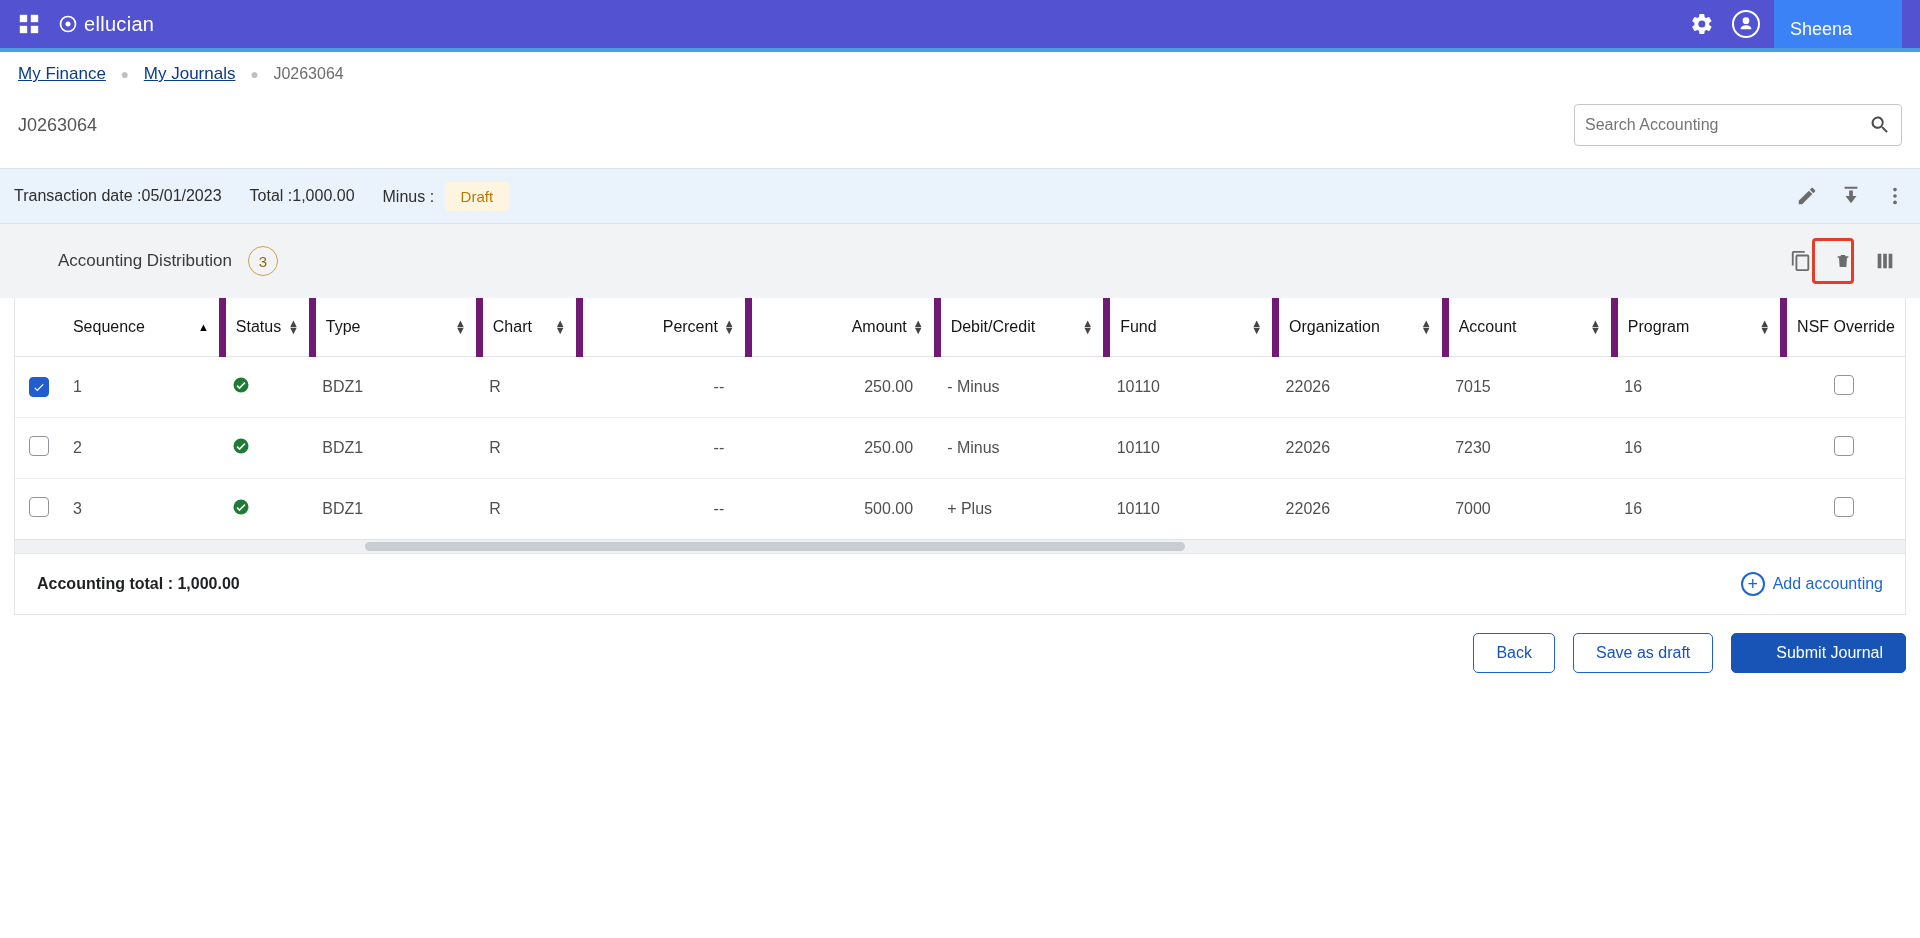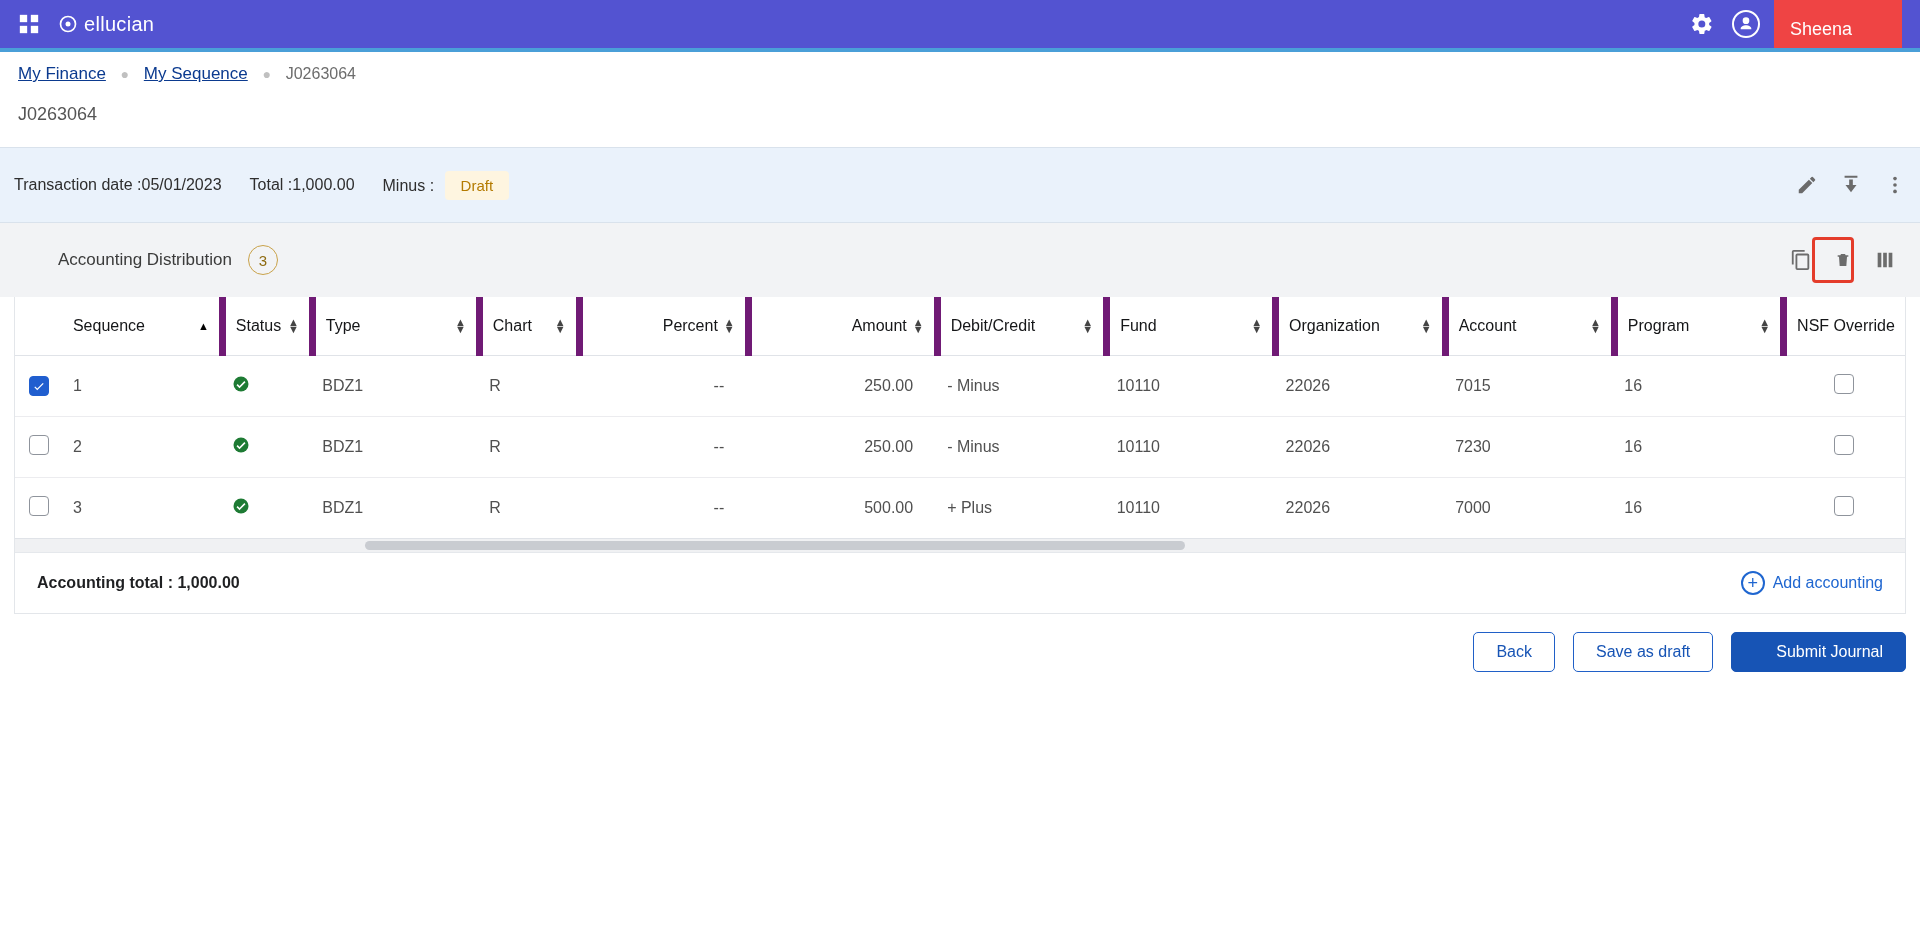--- a/index.html
+++ b/index.html
@@ -15,21 +15,21 @@
     border-bottom:4px solid #4a9fd8;
   }
   .topbar .apps-icon{ width:22px; height:22px; fill:#fff; margin-right:18px;}
   .topbar .logo-icon{ width:20px; height:20px; fill:#fff; margin-right:6px;}
   .topbar .brand{ font-size:20px; font-weight:400; letter-spacing:0.3px;}
   .topbar .spacer{flex:1;}
   .topbar .gear-icon{ width:24px; height:24px; fill:#fff; margin-right:18px;}
   .topbar .avatar{ width:28px; height:28px; border:2px solid #fff; border-radius:50%; display:flex; align-items:center; justify-content:center; margin-right:14px; }
   .topbar .avatar svg{ width:16px; height:16px; fill:#fff;}
   .topbar .username{ font-size:18px; margin-right:10px; }
-  .topbar .user-darker{ background:#ef4444; height:100%; display:flex; align-items:center; padding:10px 40px 0 16px;}
+  .topbar .user-darker{ background:#3b82f6; height:100%; display:flex; align-items:center; padding:10px 40px 0 16px;}
 
   
   .breadcrumb{
     padding: 12px 18px 10px 18px;
     font-size:17px;
     color:#5a5a5a;
   }
   .breadcrumb a{ color:#0b3a8f; text-decoration:underline; }
   .breadcrumb .sep{ color:#c0c0c0; margin:0 10px; font-size:14px;}
   .breadcrumb .current{ color:#6d6d6d; font-size:16px;}
@@ -54,21 +54,21 @@
   .searchbox input{
     border:none; outline:none; flex:1; font-size:16px; color:#555; background:transparent;
   }
   .searchbox svg{ width:22px; height:22px; fill:#4a4a4a;}
 
   
   .summary-strip{
     background:#eaf2fb;
     border-top:1px solid #d9e2ec;
     border-bottom:1px solid #d9e2ec;
-    height:76px;
+    height:56px;
     display:flex;
     align-items:center;
     padding:0 14px;
     font-size:16px;
     color:#2e2e2e;
   }
   .summary-strip .item{ margin-right:28px;}
   .summary-strip .label{ color:#2e2e2e;}
   .summary-strip .value{ color:#2e2e2e;}
   .status-badge{
@@ -183,27 +183,33 @@
       </svg>
     </span>
   <div class="user-darker">
     <span class="username">Sheena</span>
   </div>
 </div>
 
 <div class="breadcrumb">
   <a href="#">My Finance</a>
   <span class="sep">●</span>
-  <a href="#">My Sequence</a>
+  <a href="#">My Journals</a>
   <span class="sep">●</span>
   <span class="current">J0263064</span>
 </div>
 
 <div class="page-titlebar">
   <div class="title">J0263064</div>
+  <div class="searchbox">
+    <input type="text" placeholder="Search Accounting" style="">
+    <svg viewBox="0 0 24 24">
+        <path d="M15.5 14h-.79l-.28-.27a6.471 6.471 0 001.57-5.34C15.36 5.01 12.54 2.5 9.24 2.84 5.9 3.18 3.18 5.9 2.84 9.24c-.34 3.3 2.17 6.12 5.55 6.76a6.471 6.471 0 005.34-1.57l.27.28v.79l5 4.99L20.49 19l-4.99-5zM9.5 14C7.01 14 5 11.99 5 9.5S7.01 5 9.5 5 14 7.01 14 9.5 11.99 14 9.5 14z"></path>
+      </svg>
+  </div>
 </div>
 
 <div class="summary-strip">
   <span class="item">
     <span class="label">Transaction date :</span><span class="value">05/01/2023</span>
   </span>
   <span class="item">
     <span class="label">Total :</span><span class="value">1,000.00</span>
   </span>
   <span class="item">

